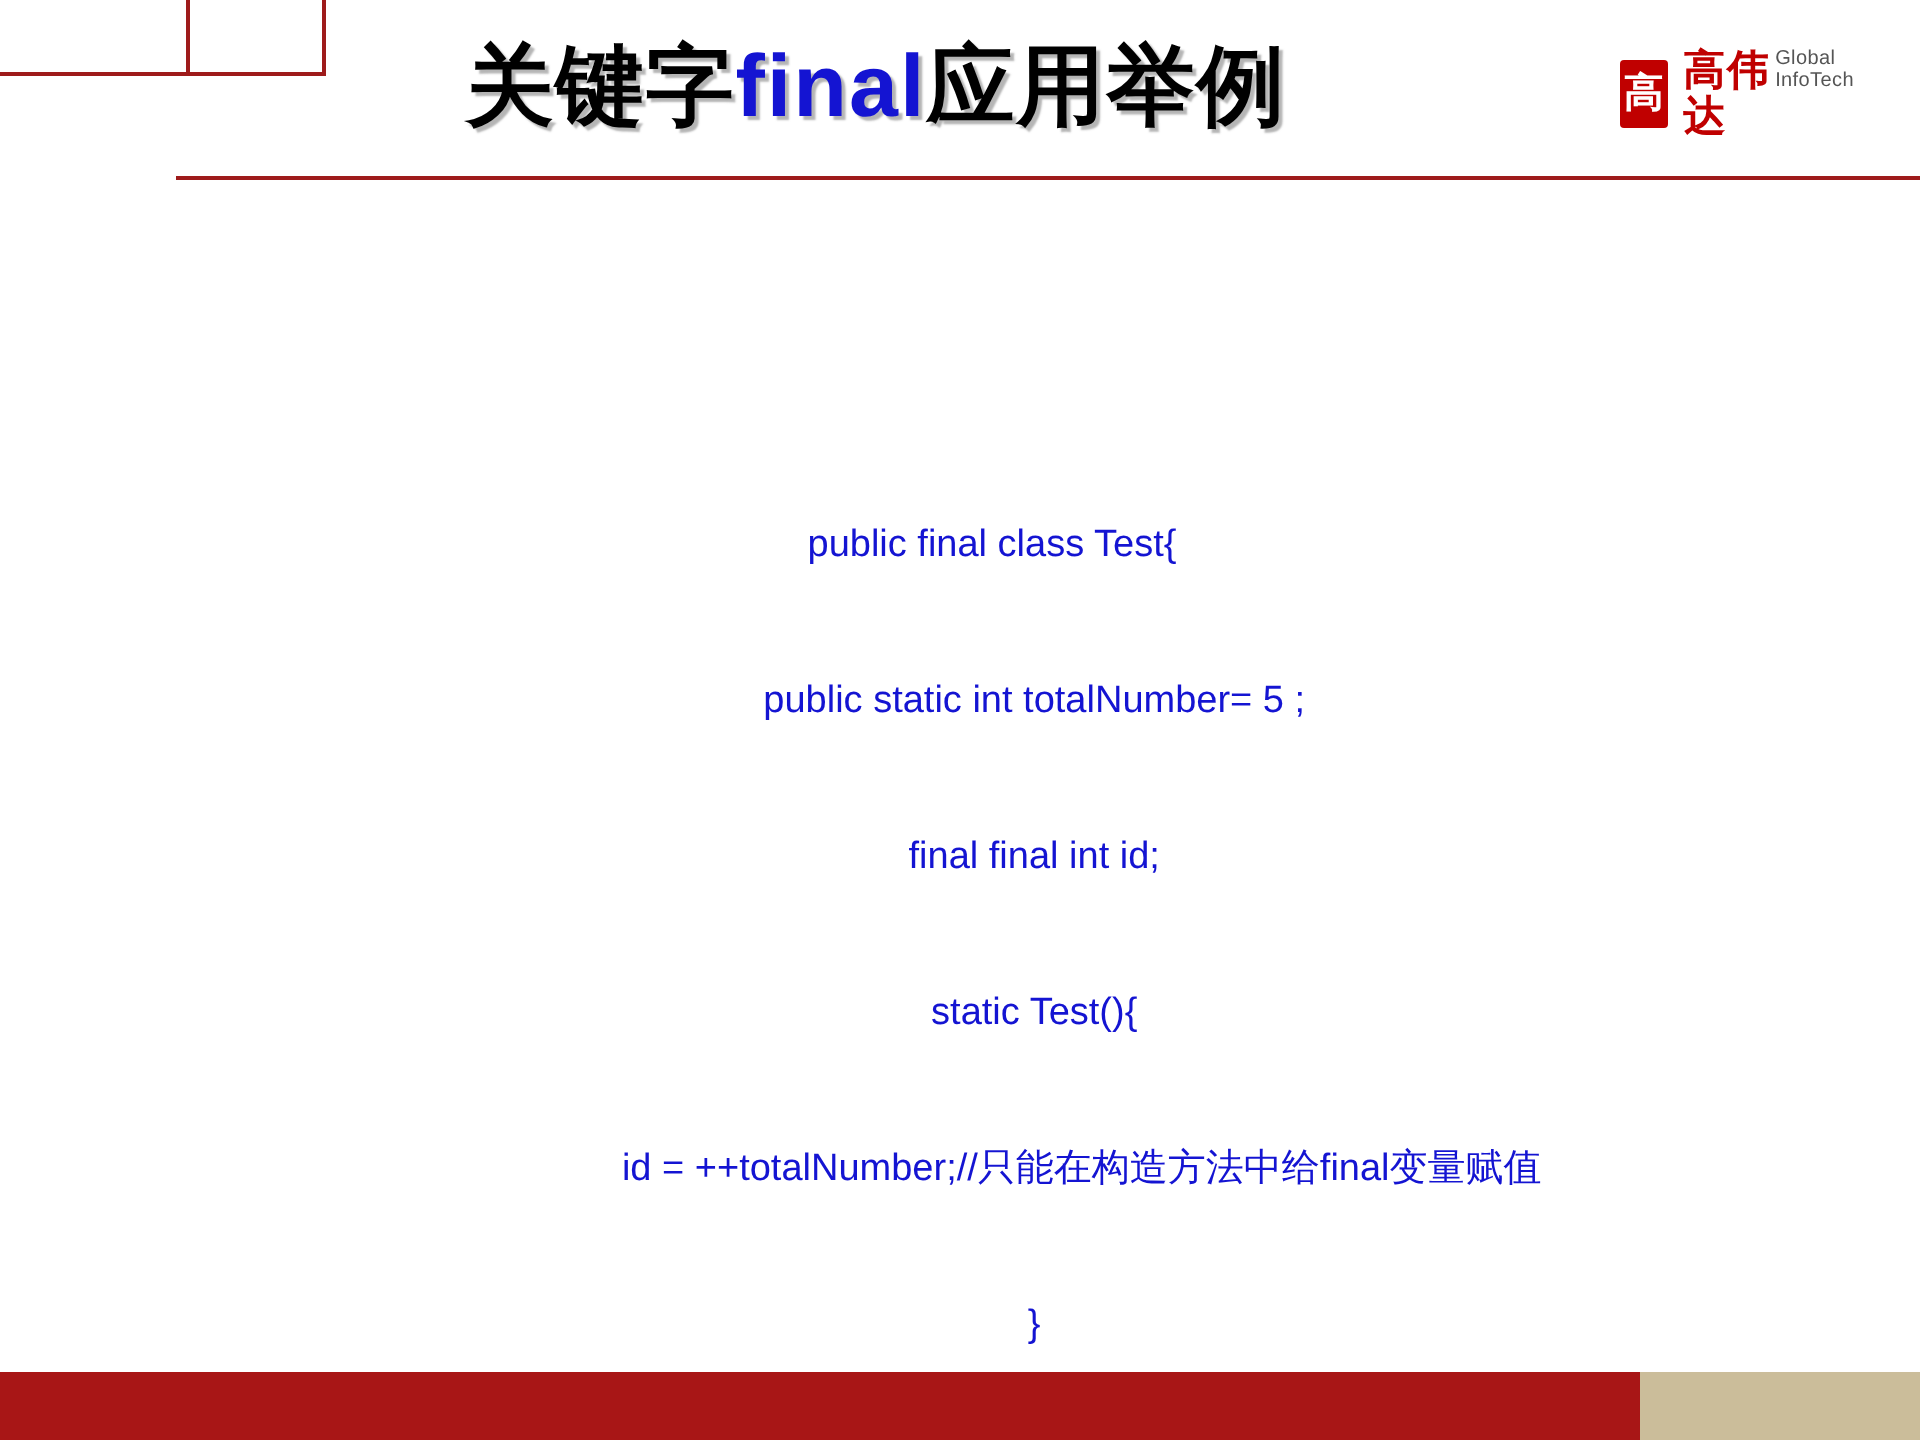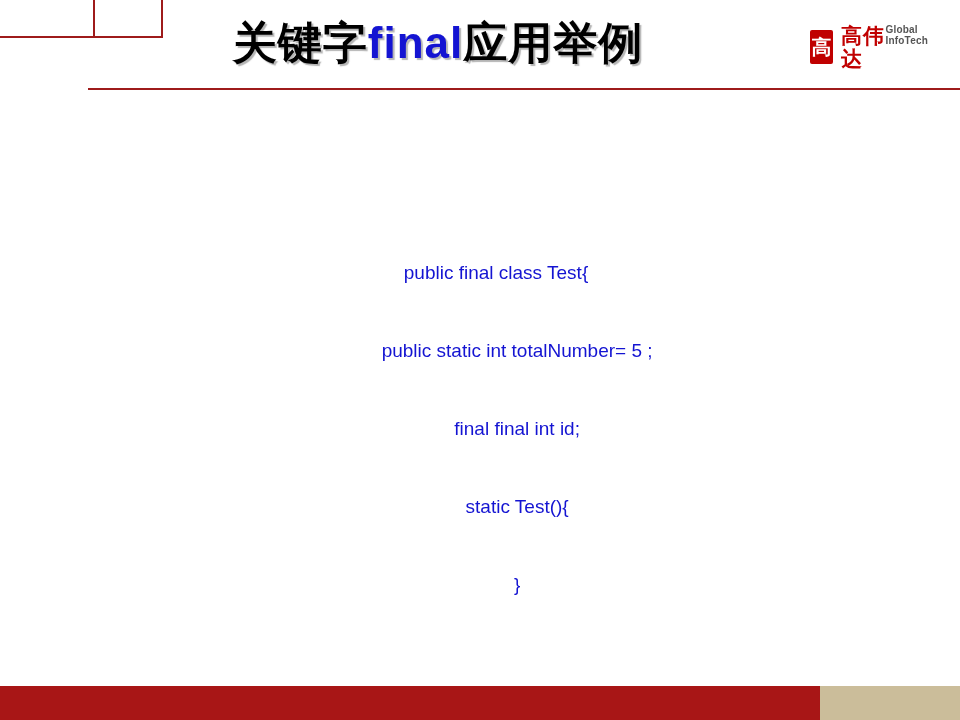--- a/index.html
+++ b/index.html
@@ -104,21 +104,20 @@
   .logo-cn {
     color: #c00000;
     font-size: 21px;
     font-weight: bold;
     letter-spacing: 1px;
   }
   .logo-en {
     color: #555555;
     font-size: 10px;
     letter-spacing: 0.2px;
-    font-weight: bold;
   }
 
   
   .code-block {
     position: absolute;
     left: 56px;
     top: 208px;
     width: 880px;
     color: #1414d2;
     font-size: 19px;
@@ -166,20 +165,21 @@
       <span class="logo-cn">高伟达</span>
       <span class="logo-en">Global InfoTech</span>
     </div>
   </div>
 
   <div class="code-block">
     <div class="code-line">public final class Test{</div>
     <div class="code-line">        public static int totalNumber= 5 ;</div>
     <div class="code-line">        final final int id;</div>
     <div class="code-line">        static Test(){</div>
+    <div class="code-line">                 id = ++totalNumber;//只能在构造方法中给final变量赋值</div>
     <div class="code-line">        }</div>
     
     
     
     
     
     
     
     
     

